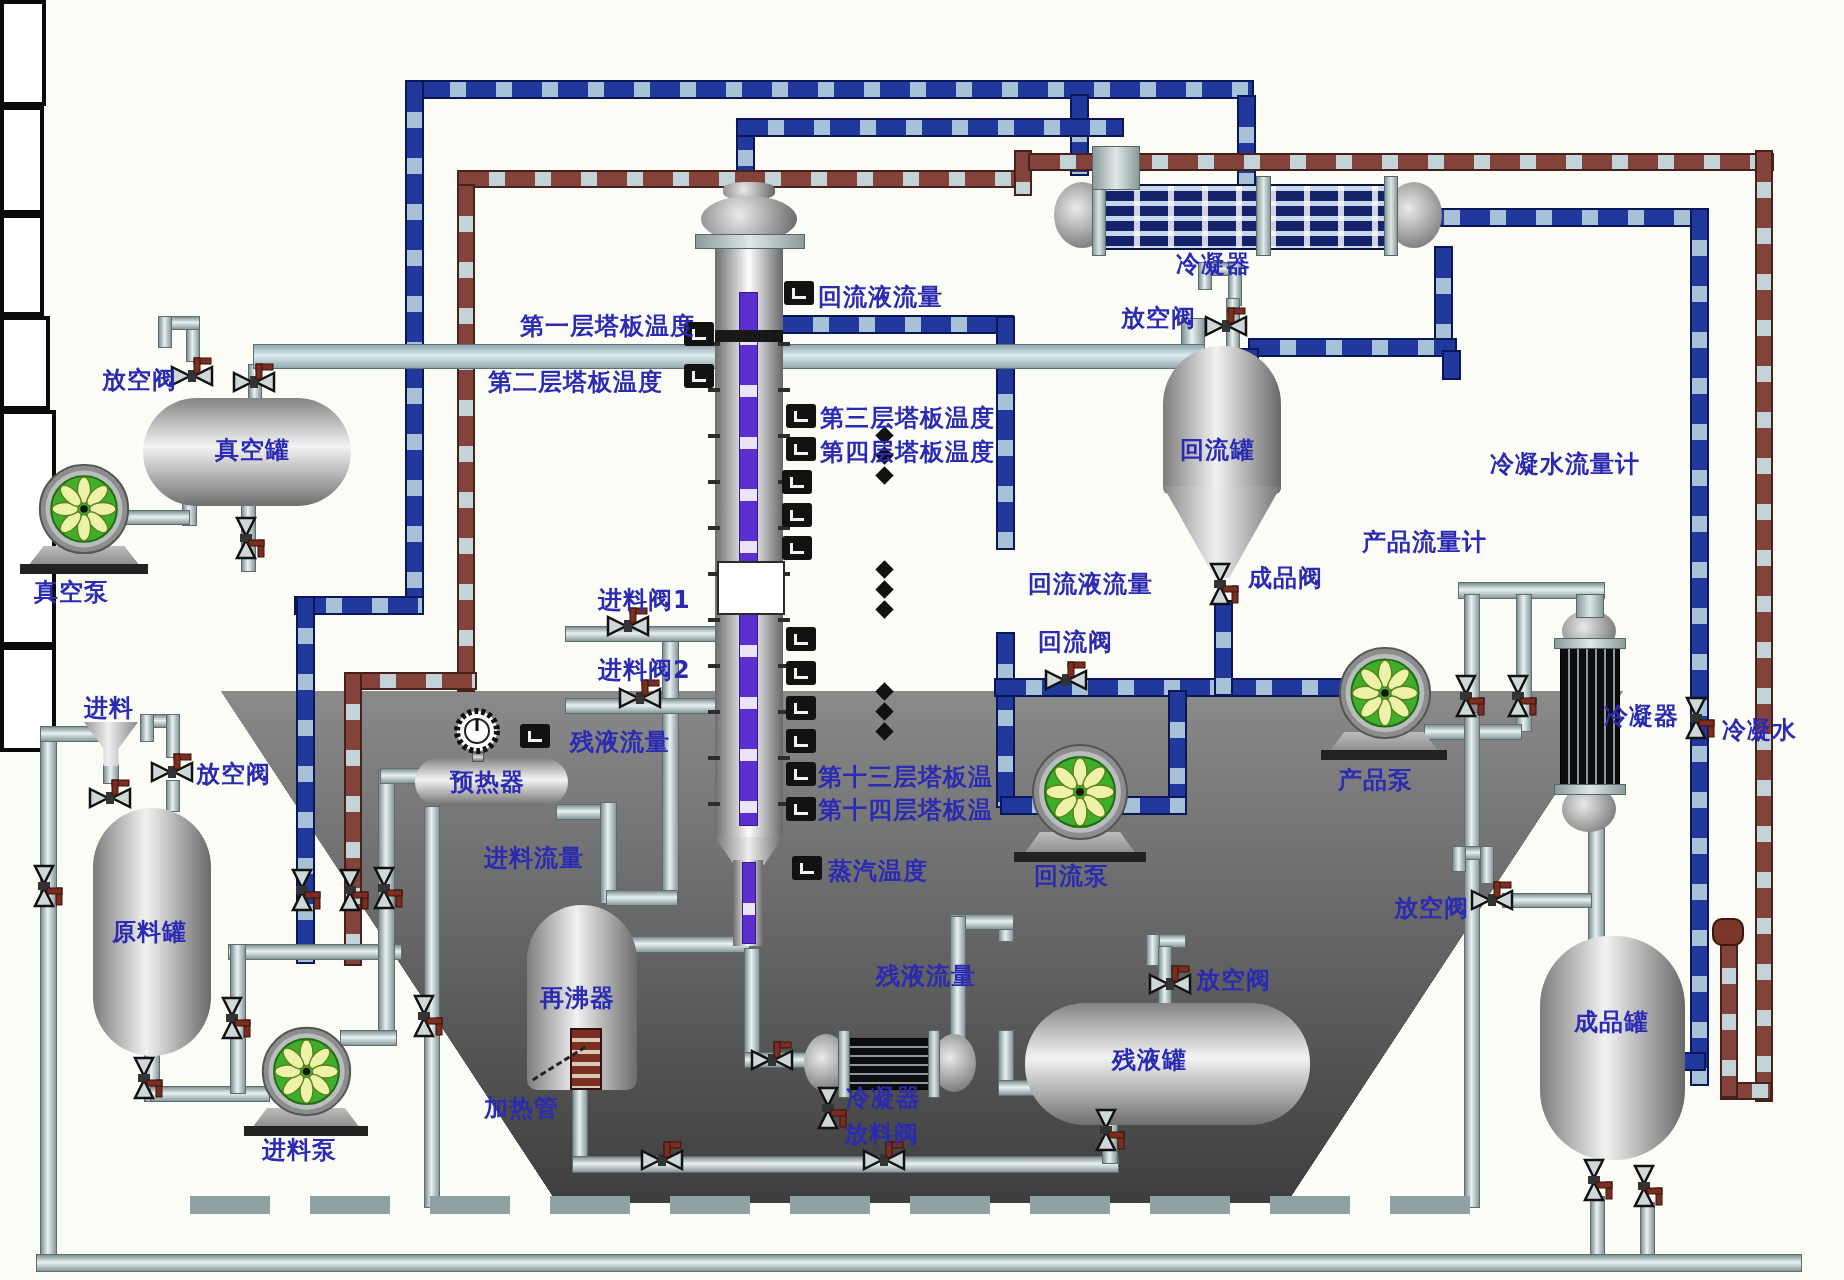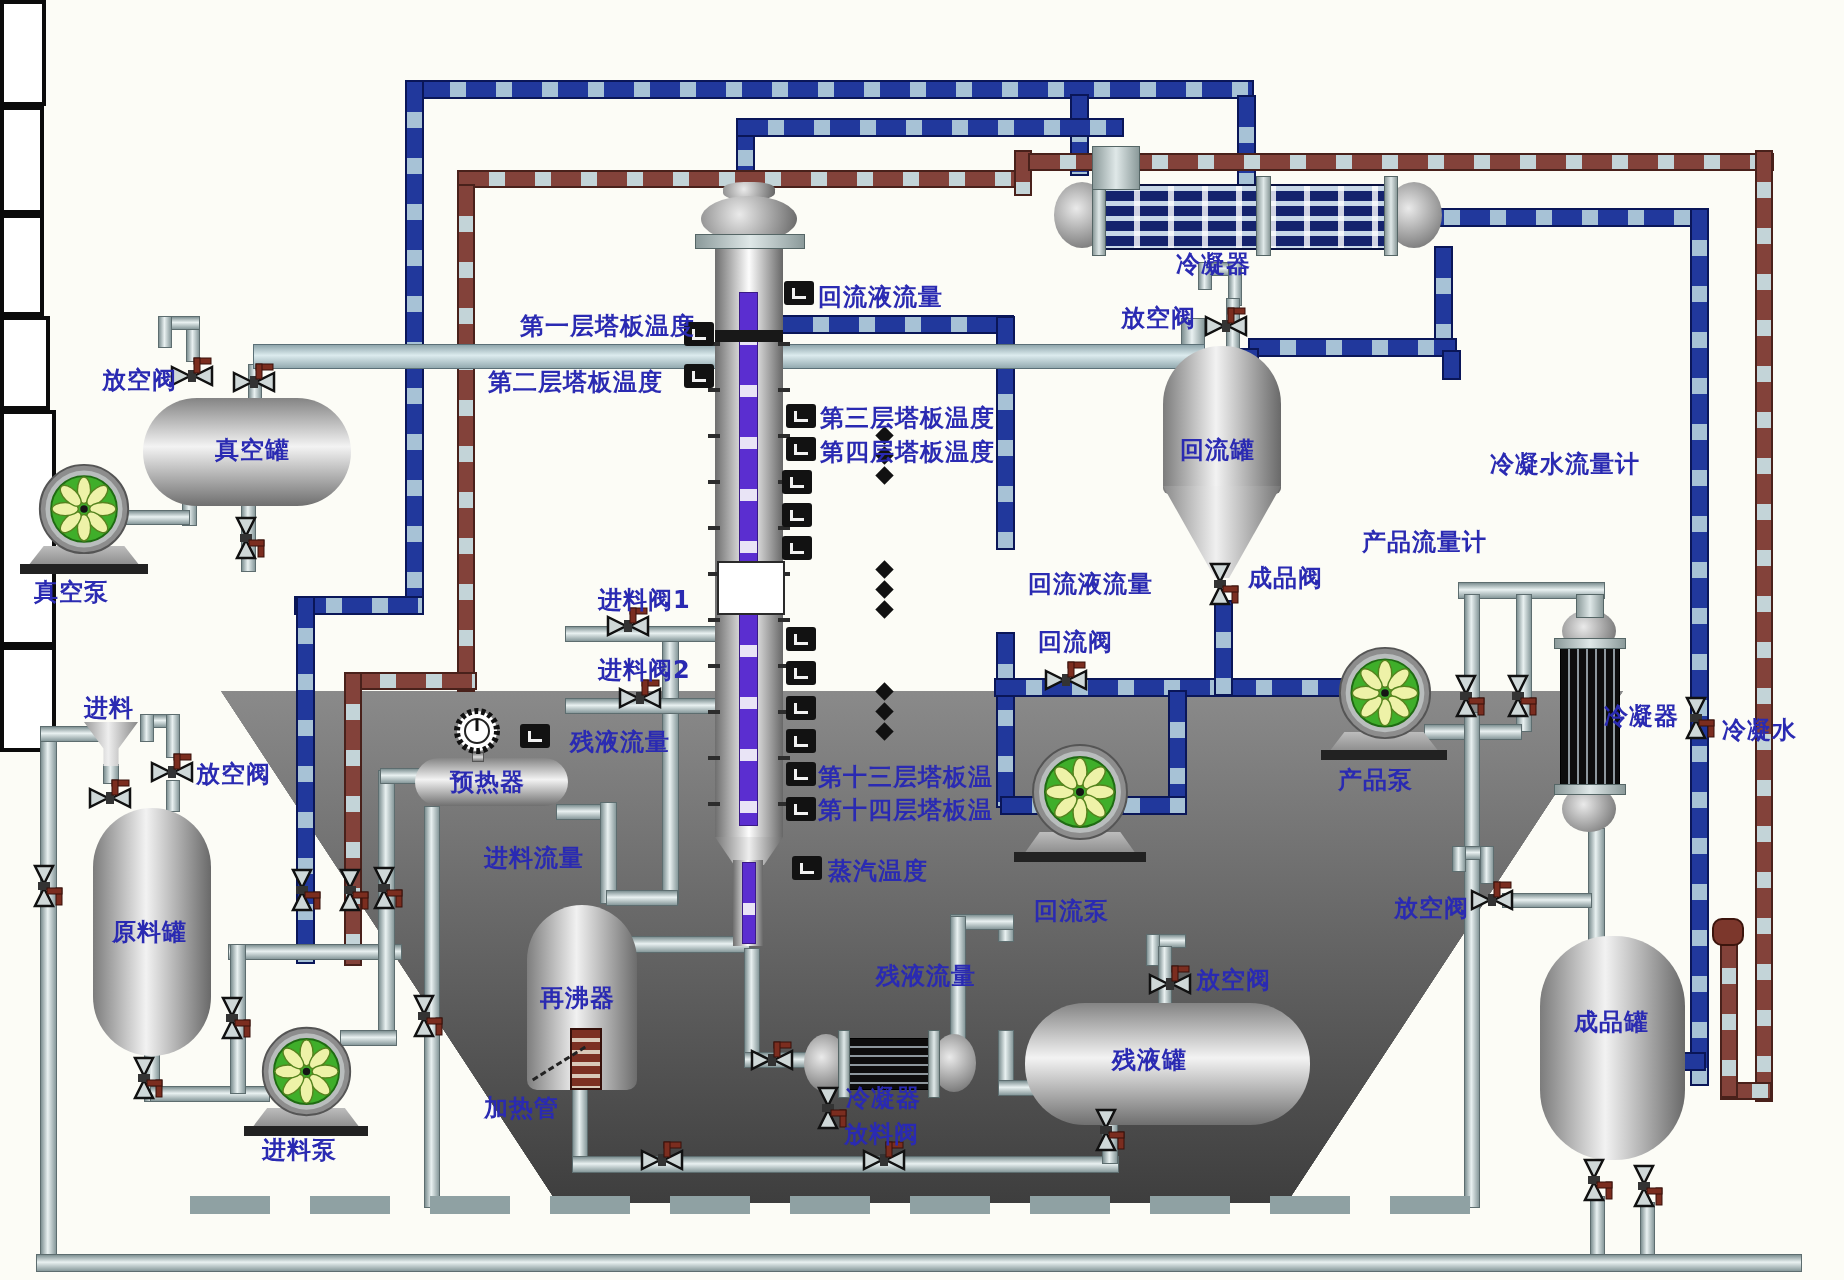--- a/index.html
+++ b/index.html
@@ -421,21 +421,21 @@
   <div class="lbl" style="left:828px;top:855px;">蒸汽温度</div>
   <div class="lbl" style="left:1176px;top:248px;">冷凝器</div>
   <div class="lbl" style="left:1121px;top:302px;">放空阀</div>
   <div class="lbl" style="left:1180px;top:434px;">回流罐</div>
   <div class="lbl" style="left:1490px;top:448px;">冷凝水流量计</div>
   <div class="lbl" style="left:1028px;top:568px;">回流液流量</div>
   <div class="lbl" style="left:1038px;top:626px;">回流阀</div>
   <div class="lbl" style="left:1248px;top:562px;">成品阀</div>
   <div class="lbl" style="left:1362px;top:526px;">产品流量计</div>
   <div class="lbl" style="left:1338px;top:764px;">产品泵</div>
-  <div class="lbl" style="left:1034px;top:860px;margin-top:35px;">回流泵</div>
+  <div class="lbl" style="left:1034px;top:860px;">回流泵</div>
   <div class="lbl" style="left:1722px;top:714px;">冷凝水</div>
   <div class="lbl" style="left:1604px;top:700px;">冷凝器</div>
   <div class="lbl" style="left:84px;top:692px;">进料</div>
   <div class="lbl" style="left:196px;top:758px;">放空阀</div>
   <div class="lbl" style="left:112px;top:916px;">原料罐</div>
   <div class="lbl" style="left:598px;top:584px;">进料阀1</div>
   <div class="lbl" style="left:598px;top:654px;">进料阀2</div>
   <div class="lbl" style="left:570px;top:726px;">残液流量</div>
   <div class="lbl" style="left:450px;top:766px;">预热器</div>
   <div class="lbl" style="left:484px;top:842px;">进料流量</div>

